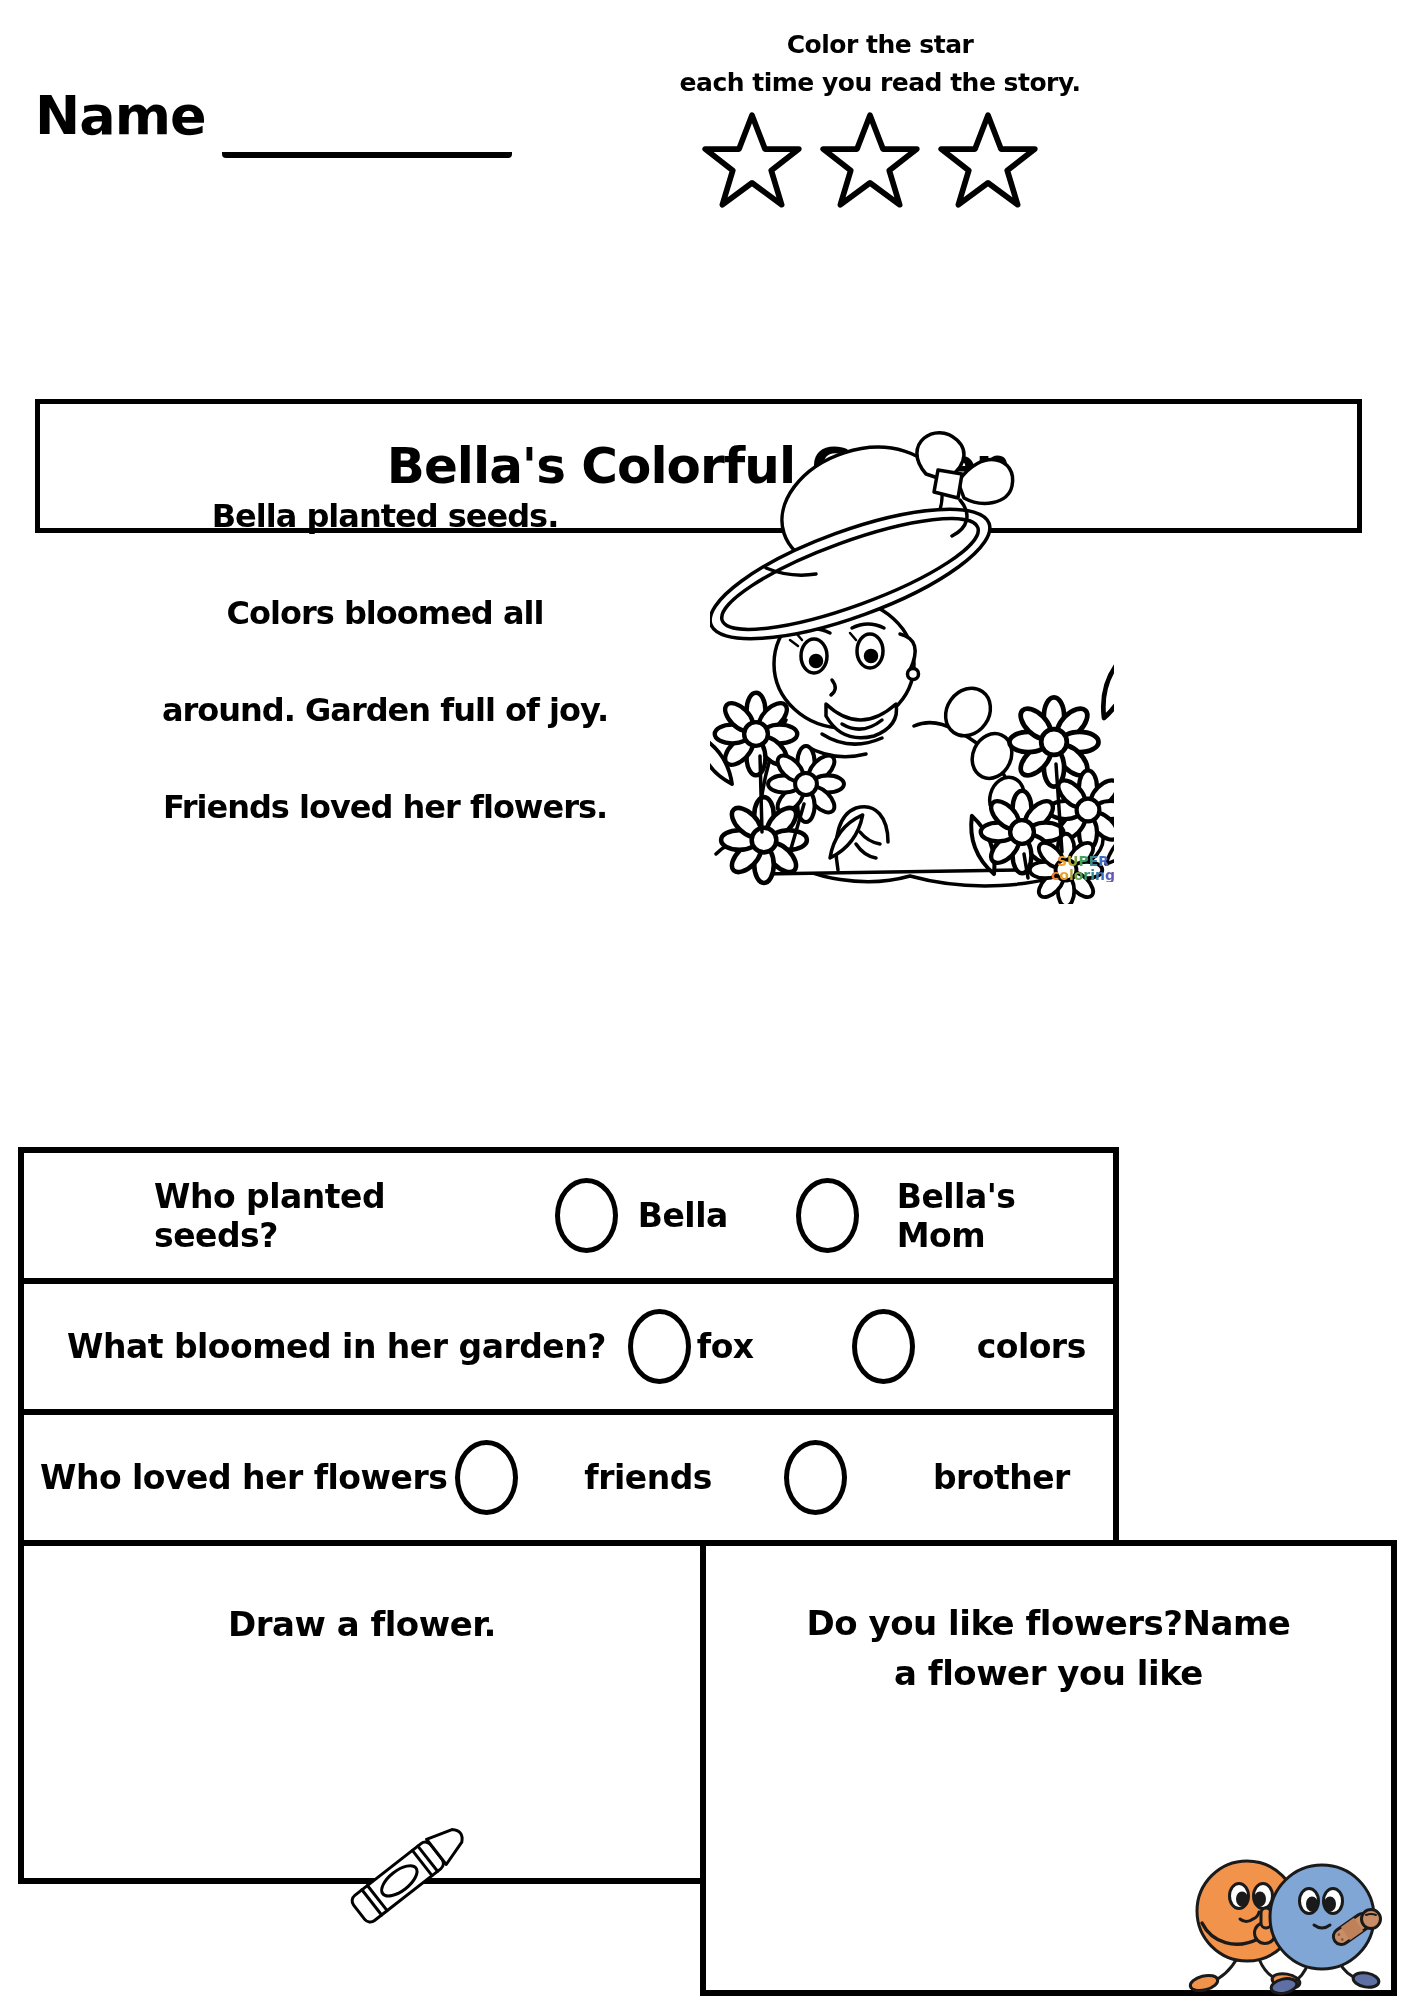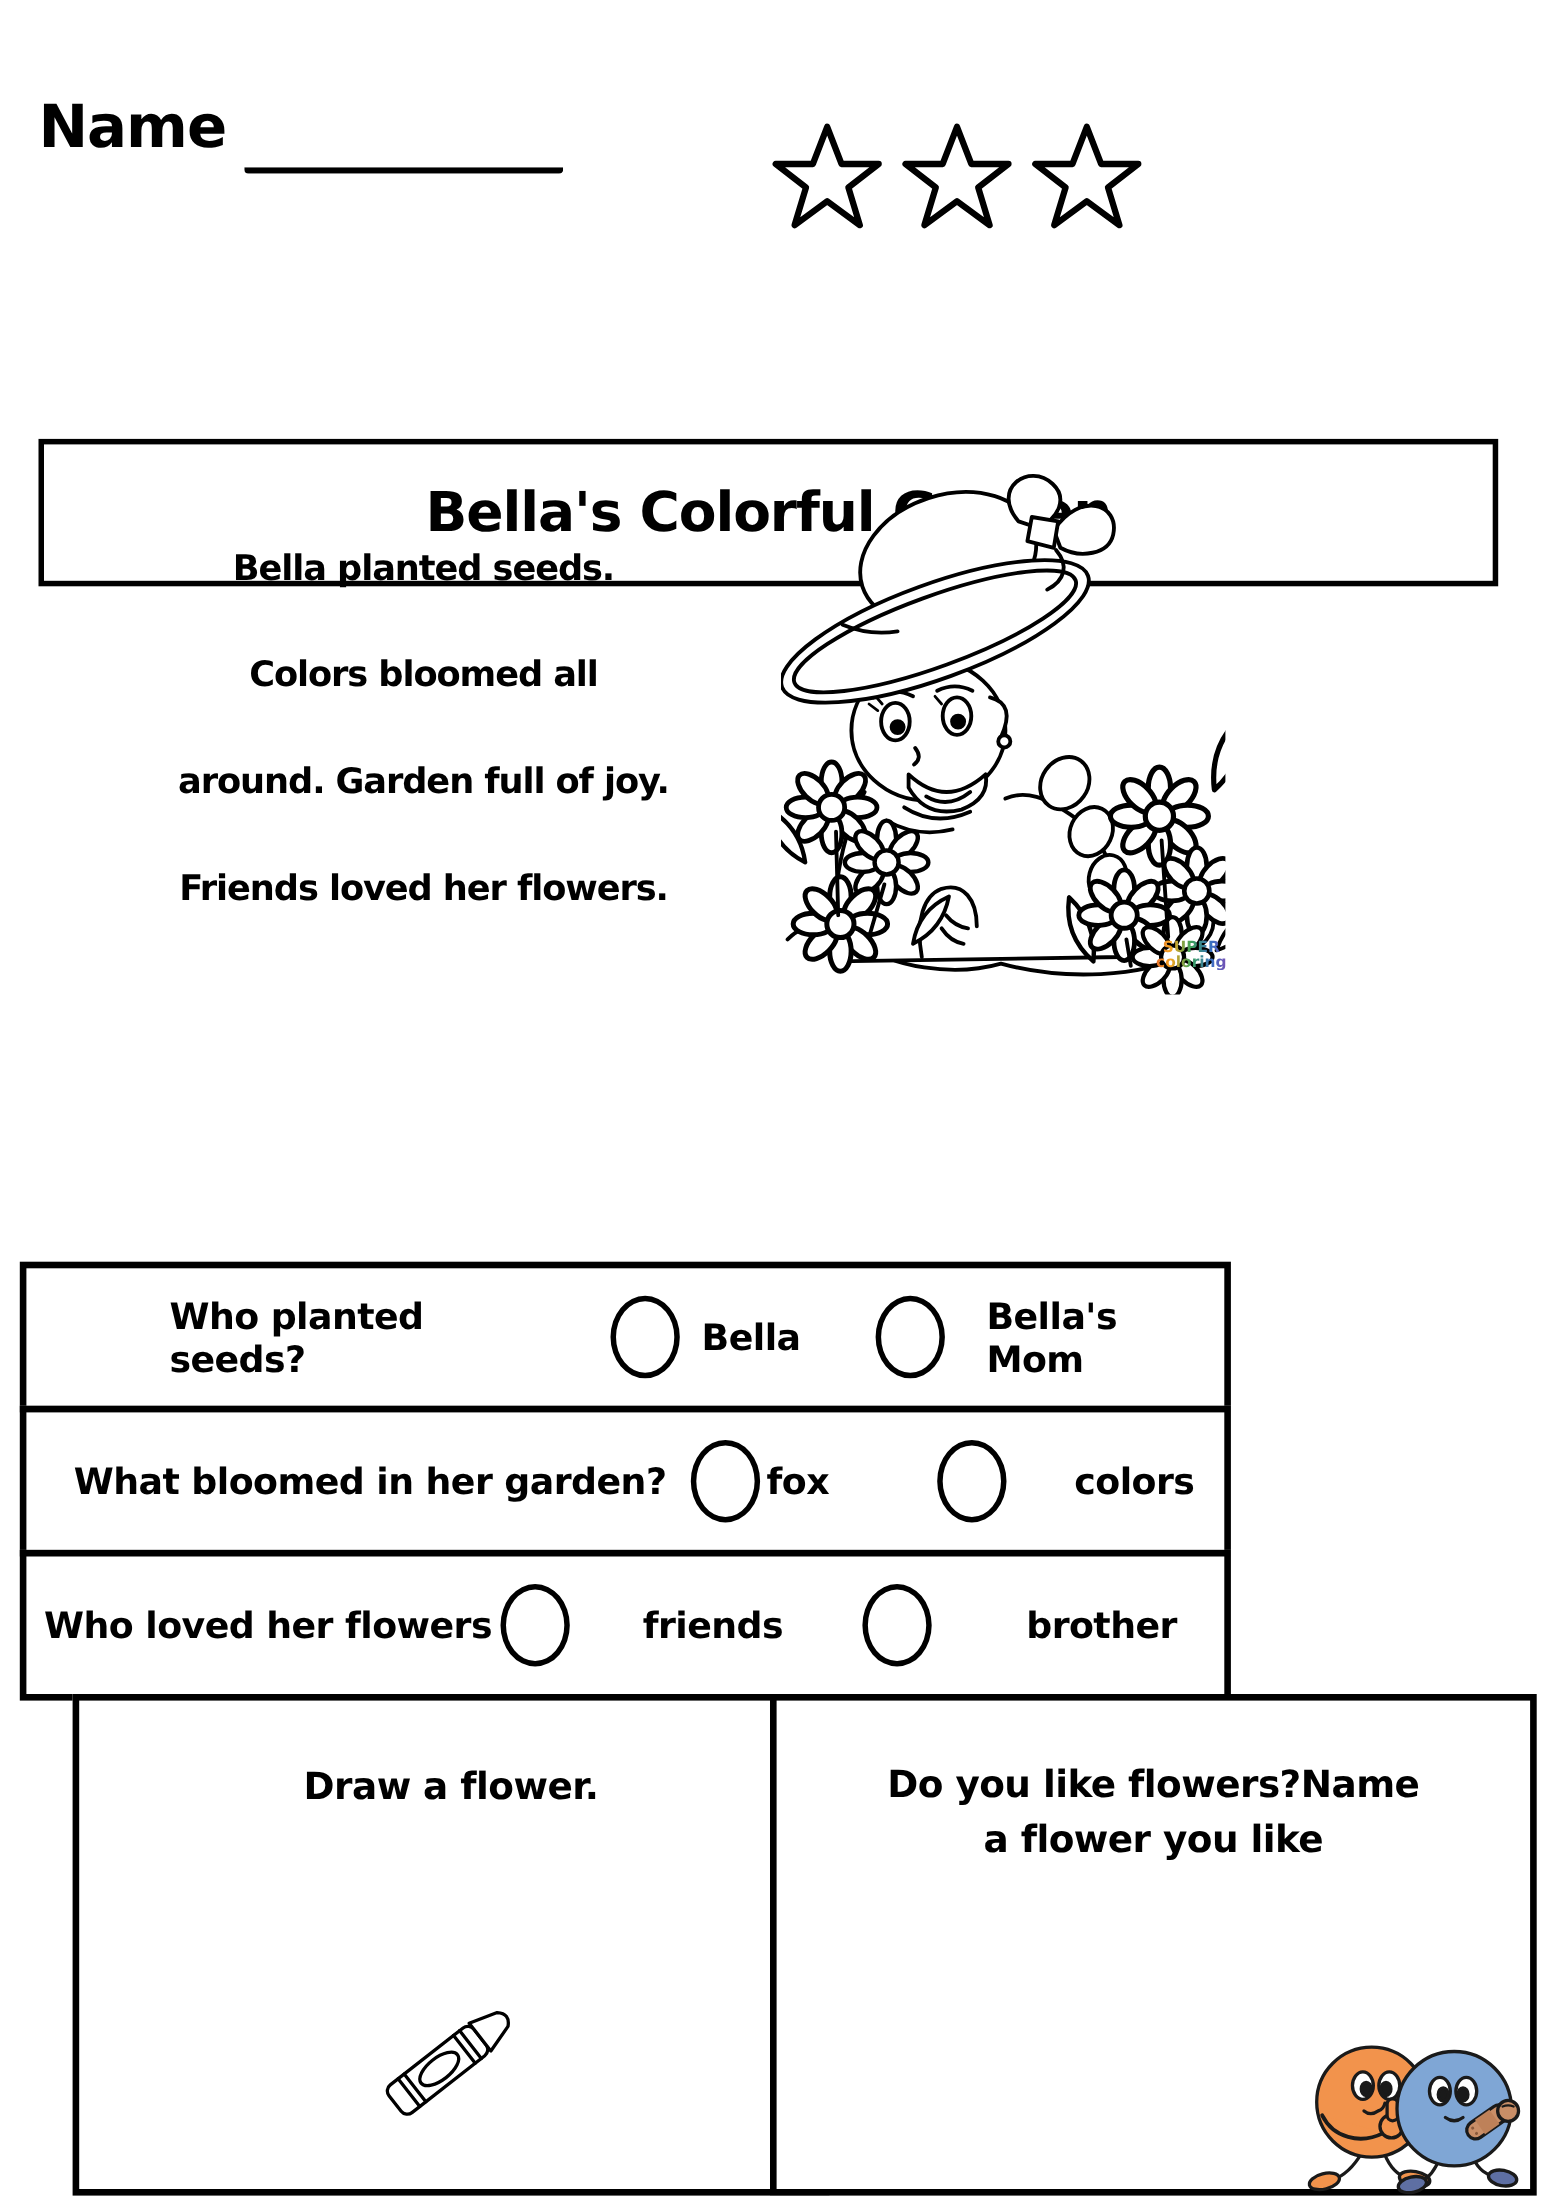--- a/index.html
+++ b/index.html
@@ -31,35 +31,39 @@
   .q-row-2{top:1278px;padding-left:27px;}
   .q-row-3{top:1409px;}
   .q-circle{width:63px;height:75px;border:5px solid #000;border-radius:50%;background:#fff;flex:0 0 auto;box-sizing:border-box;}
   .q-row-1 .q-label{margin-left:130px;}
   .q-row-1 .c1{margin-left:38px;} .q-row-1 .o1{margin-left:20px;} .q-row-1 .c2{margin-left:68px;} .q-row-1 .o2{margin-left:38px;}
   .q-row-2 .q-label{margin-left:16px;}
   .q-row-2 .c1{margin-left:22px;} .q-row-2 .o1{margin-left:6px;}  .q-row-2 .c2{margin-left:98px;} .q-row-2 .o2{margin-left:62px;}
   .q-row-3 .q-label{margin-left:16px;}
   .q-row-3 .c1{margin-left:8px;}  .q-row-3 .o1{margin-left:66px;} .q-row-3 .c2{margin-left:72px;} .q-row-3 .o2{margin-left:86px;}
   
-  .draw-box{left:18px;top:1540px;width:688px;height:456px;border:6px solid #000;box-sizing:border-box;background:#fff;margin-left:48px;}
+  .draw-box{left:18px;top:1540px;width:688px;height:344px;border:6px solid #000;box-sizing:border-box;background:#fff;}
   .write-box{left:700px;top:1540px;width:697px;height:456px;border:6px solid #000;box-sizing:border-box;background:#fff;}
   .draw-prompt{margin-top:58px;text-align:center;font-size:34px;letter-spacing:-0.5px;}
   .write-prompt{margin-top:52px;text-align:center;font-size:34px;line-height:50px;letter-spacing:-0.5px;}
   .crayon{left:318px;top:1778px;}
   .mascots{left:1158px;top:1849px;}
 </style>
 </head>
 <body>
 
 <div class="page">
 
   <div class="abs name-label">Name</div>
   <div class="abs name-line"></div>
 
+  <div class="abs star-instr">
+    <div>Color the star</div>
+    <div>each time you read the story.</div>
+  </div>
   <div class="abs stars">
     <svg width="104" height="104" viewBox="0 0 100 100">
       <path d="M50 7 L62.5 39.5 L95 39.5 L68.5 60 L78.5 93 L50 72 L21.5 93 L31.5 60 L5 39.5 L37.5 39.5 Z" fill="#fff" stroke="#000" stroke-width="5.5" stroke-linejoin="round"></path>
     </svg>
     <svg width="104" height="104" viewBox="0 0 100 100">
       <path d="M50 7 L62.5 39.5 L95 39.5 L68.5 60 L78.5 93 L50 72 L21.5 93 L31.5 60 L5 39.5 L37.5 39.5 Z" fill="#fff" stroke="#000" stroke-width="5.5" stroke-linejoin="round"></path>
     </svg>
     <svg width="104" height="104" viewBox="0 0 100 100">
       <path d="M50 7 L62.5 39.5 L95 39.5 L68.5 60 L78.5 93 L50 72 L21.5 93 L31.5 60 L5 39.5 L37.5 39.5 Z" fill="#fff" stroke="#000" stroke-width="5.5" stroke-linejoin="round"></path>
     </svg>

